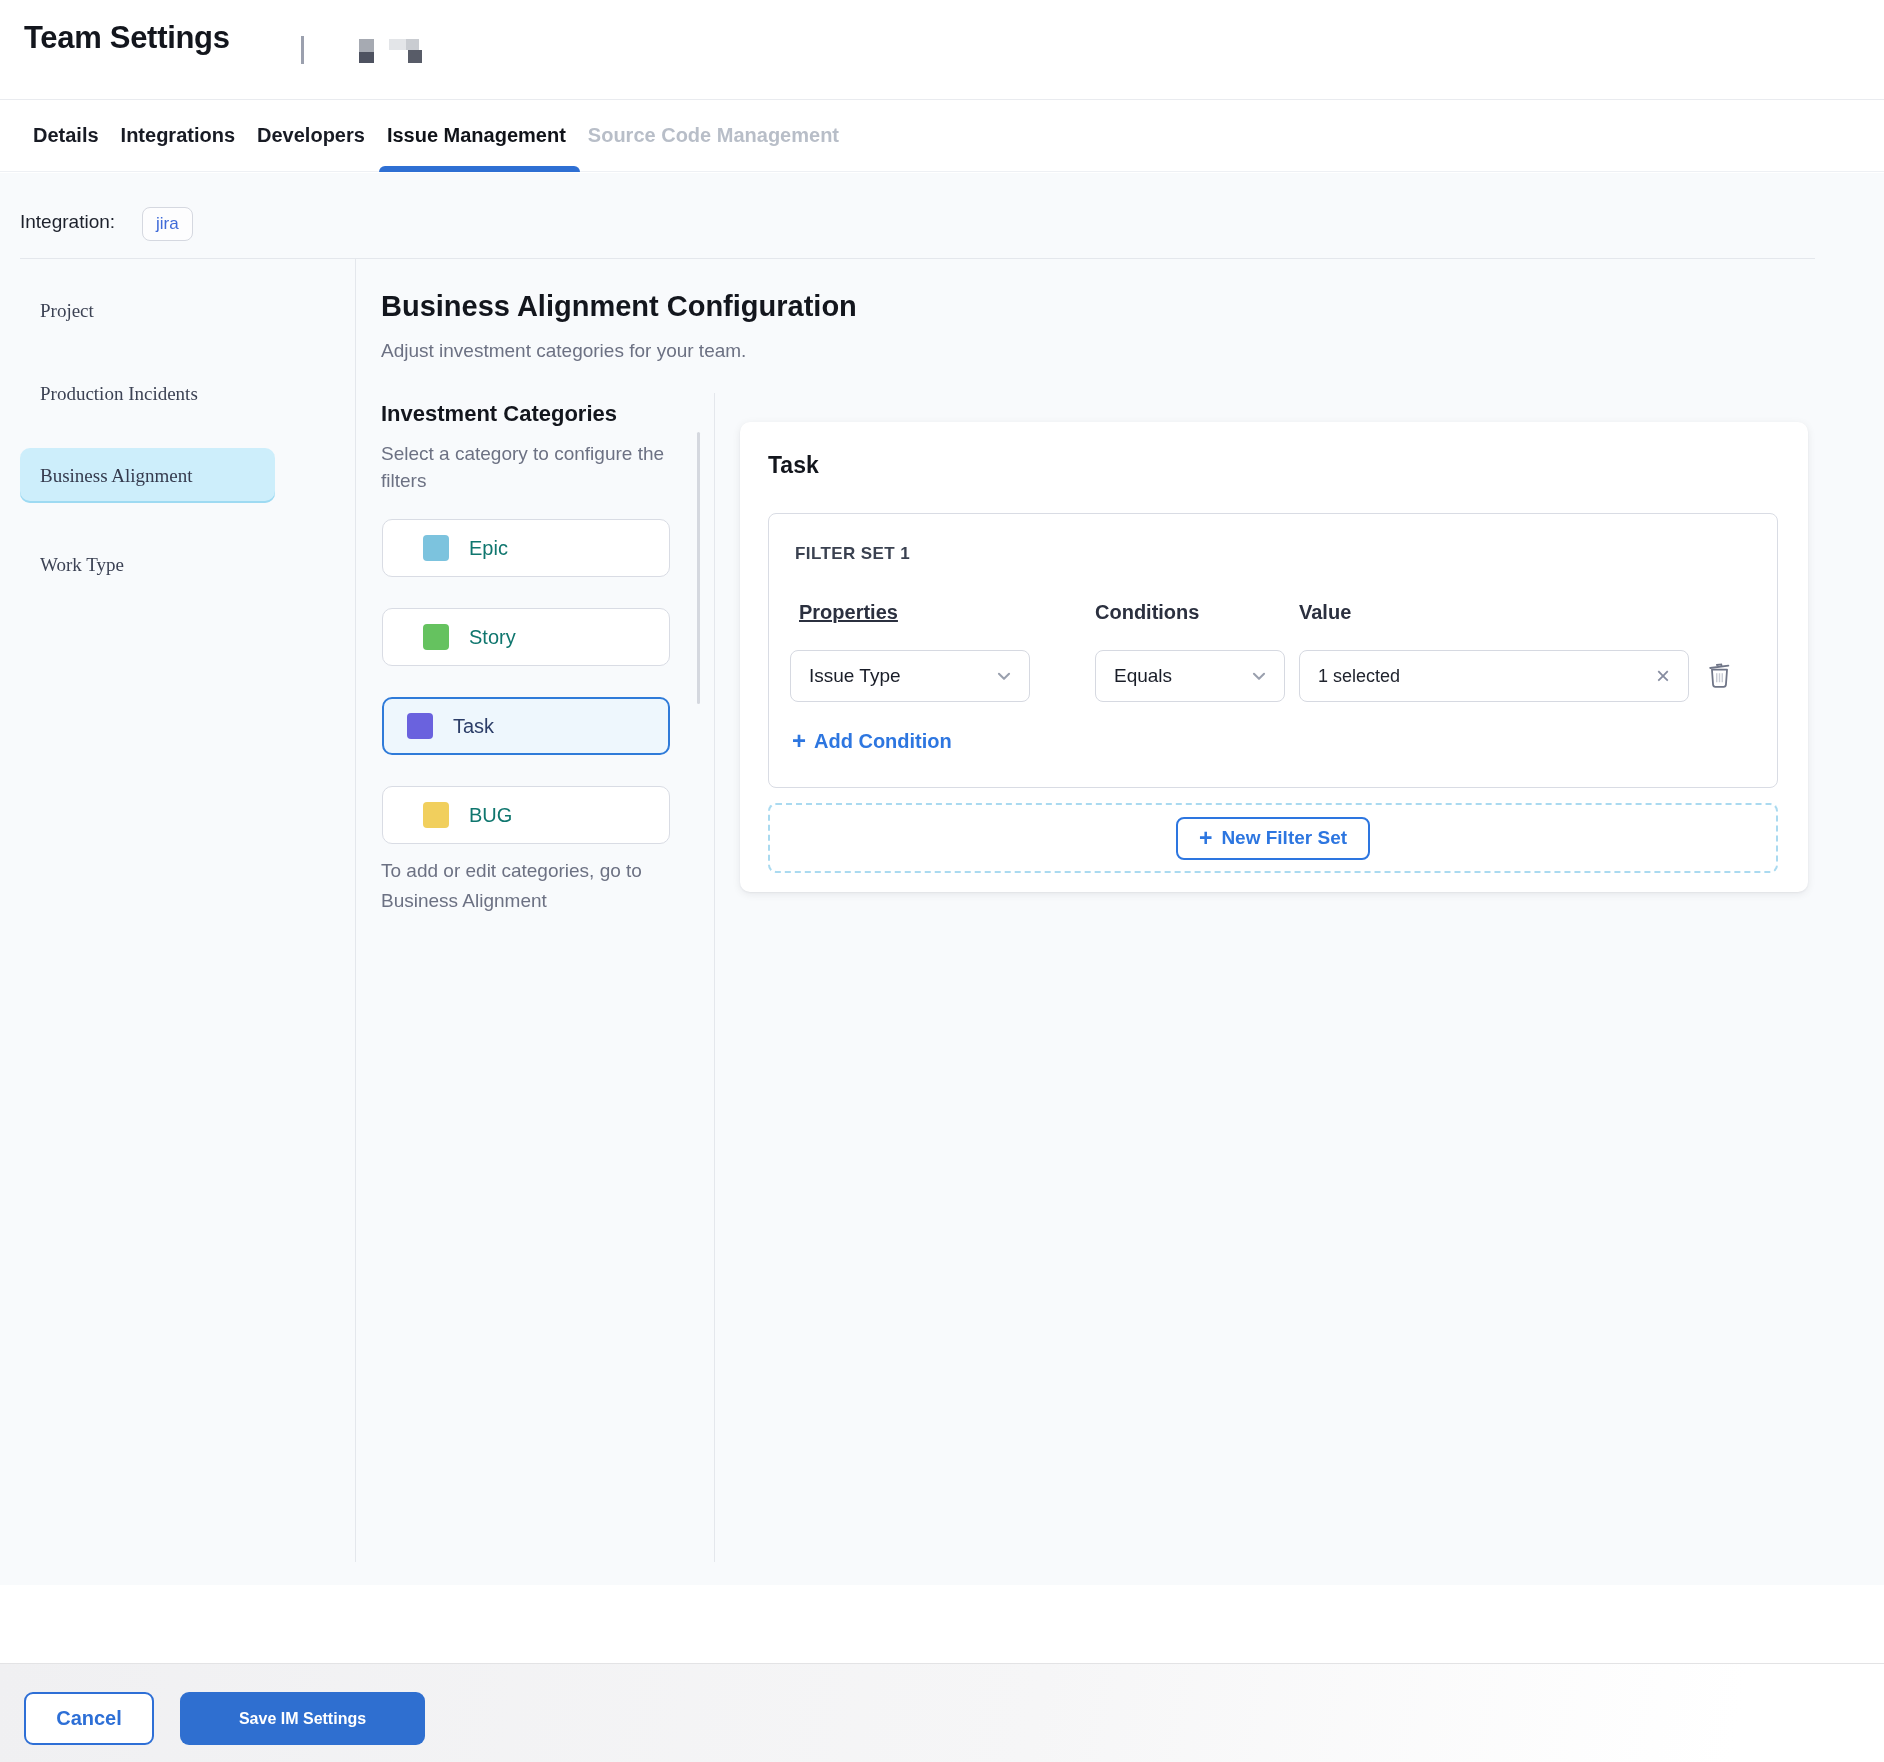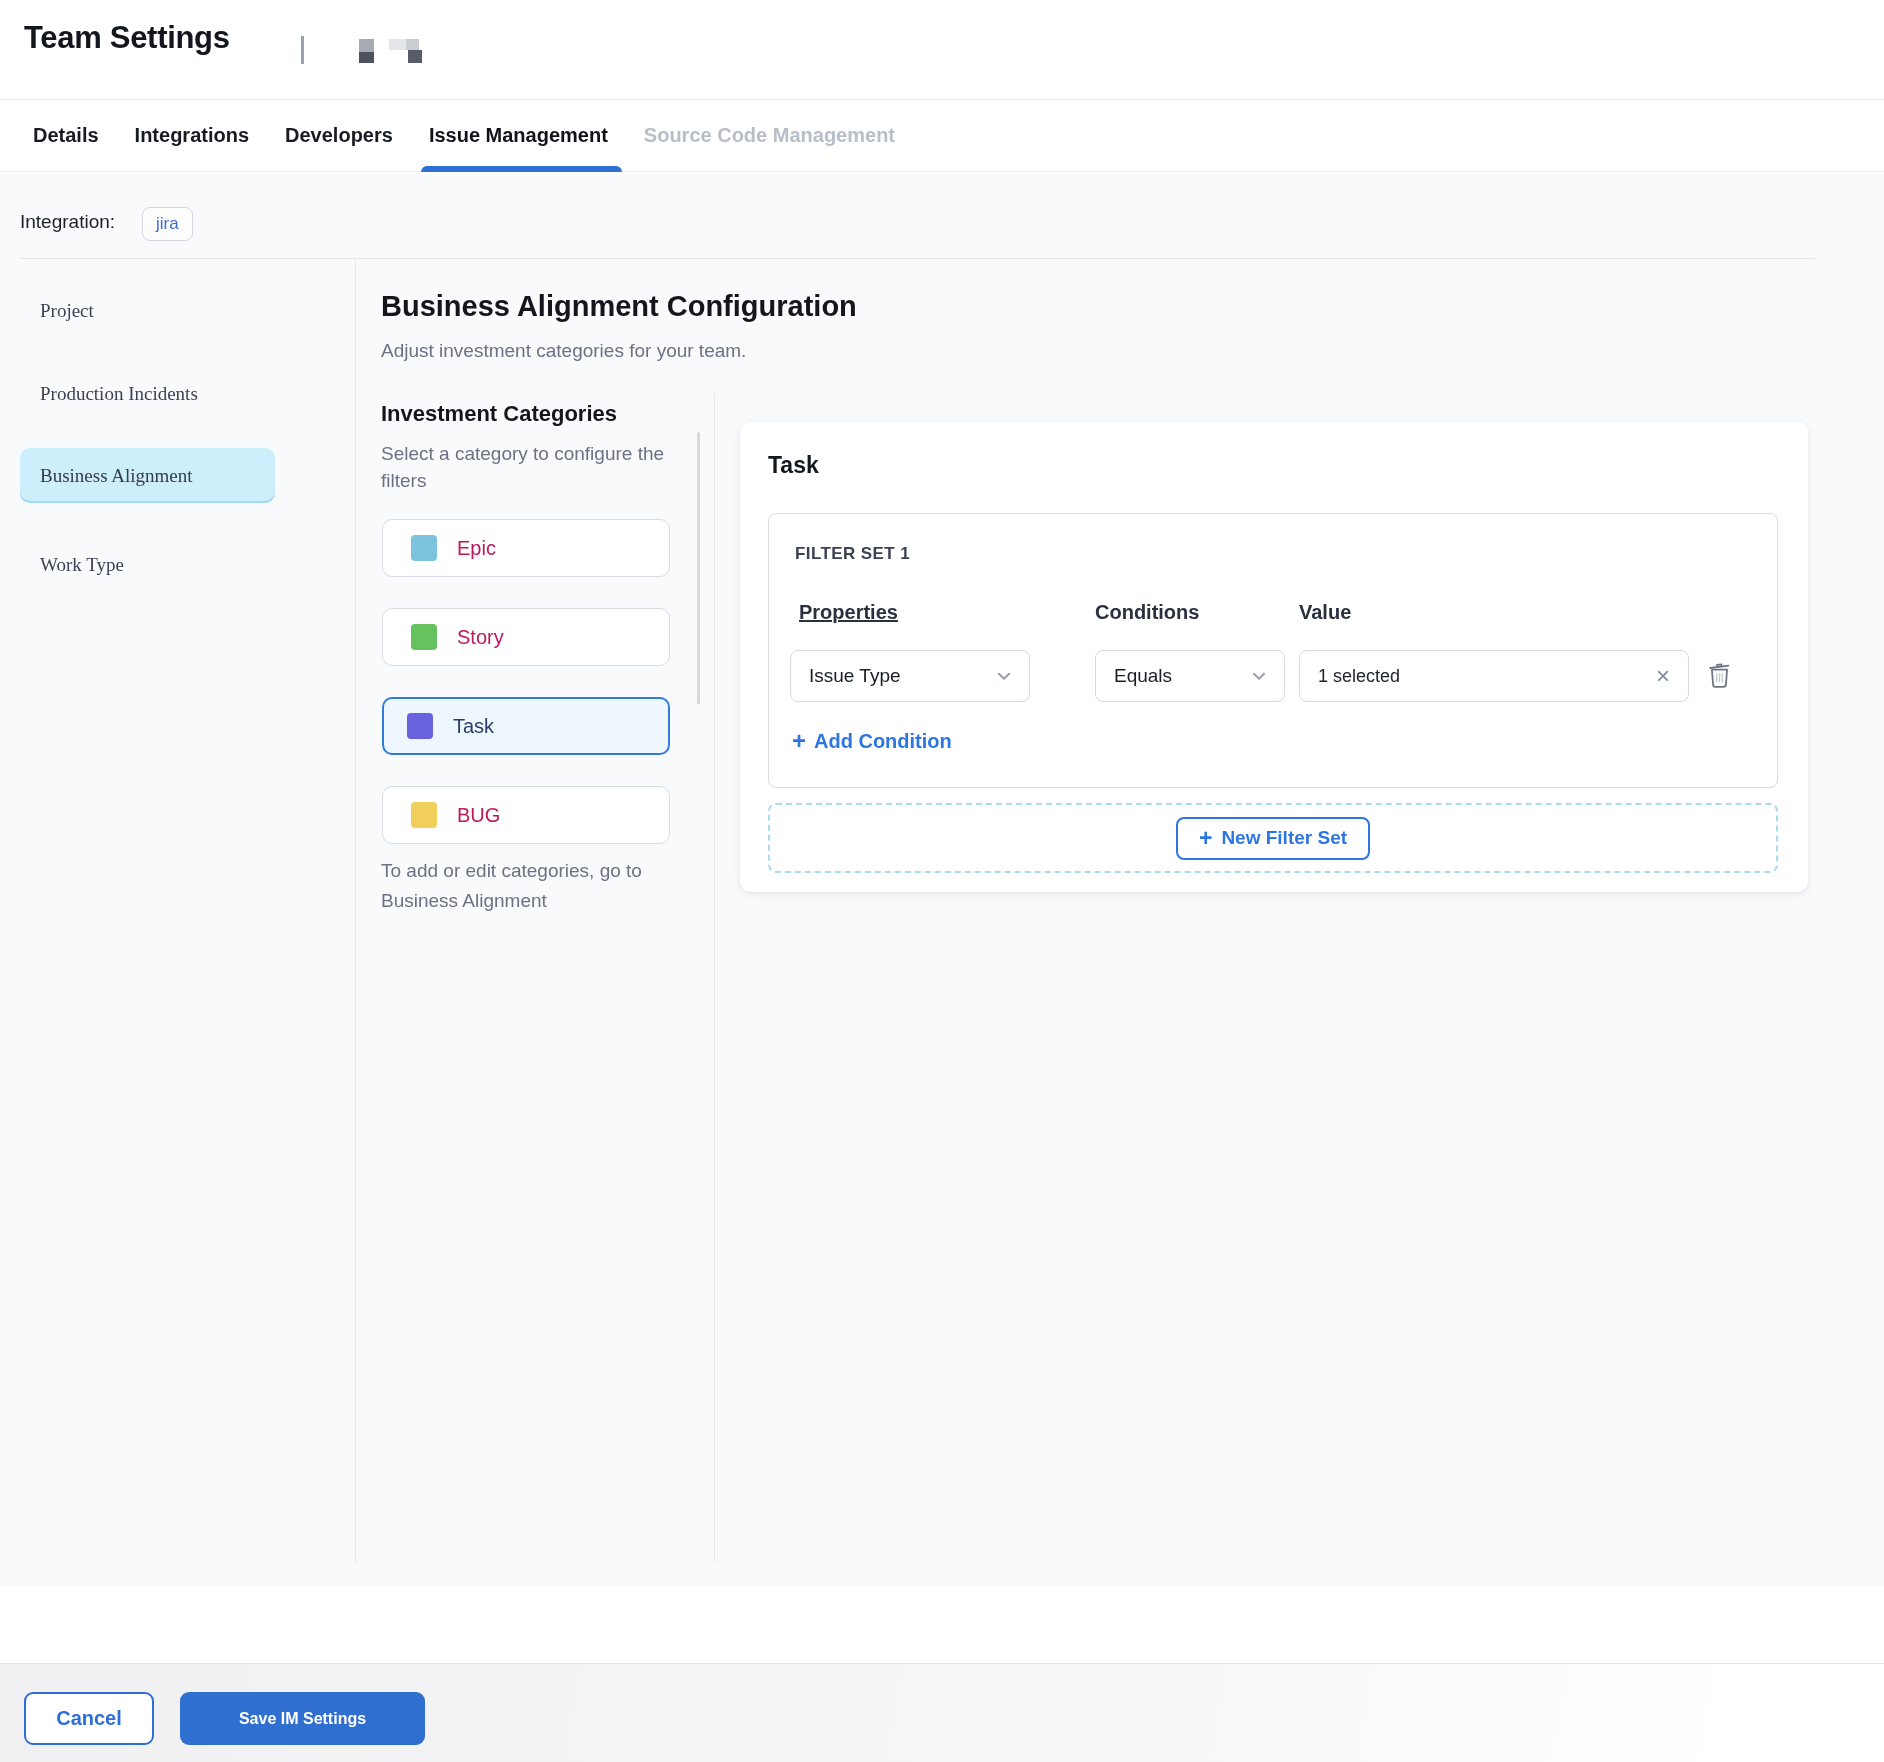--- a/index.html
+++ b/index.html
@@ -15,21 +15,21 @@
   .redacted div { position:absolute; }
   .rx1 { left:2px;  top:2px;  width:15px; height:13px; background:#a6aab2; }
   .rx2 { left:2px;  top:15px; width:15px; height:11px; background:#4e5260; }
   .rx3 { left:32px; top:2px;  width:17px; height:11px; background:#e3e5e8; }
   .rx4 { left:49px; top:2px;  width:13px; height:11px; background:#c9ccd1; }
   .rx5 { left:51px; top:13px; width:14px; height:13px; background:#585c68; }
   
   .tabs {
     position:absolute; top:99px; left:0; right:0; height:73px; background:#fff;
     border-top:1px solid #e9ebef; border-bottom:1px solid #eef0f4;
-    display:flex; align-items:stretch; padding-left:33px; gap:36px;
+    display:flex; align-items:stretch; padding-left:33px; gap:22px;
   }
   .tab { position:relative; display:flex; align-items:center; font-size:20px; font-weight:700; color:#181b24; cursor:pointer; white-space:nowrap; }
   .tab.active { color:#101319; }
   .tab.active::after { content:""; position:absolute; left:-8px; right:-14px; bottom:-1px; height:6px; background:#2e6fd3; border-radius:6px 6px 0 0; }
   .tab.disabled { color:#b8bec8; cursor:default; }
   
   .content-bg { position:absolute; top:173px; left:0; width:100%; height:1412px; background:#f8fafc; }
   .integration-label { position:absolute; left:20px; top:211px; font-size:19px; color:#1d212c; }
   .integration-pill {
     position:absolute; left:142px; top:207px; height:34px; padding:0 13px;
@@ -48,21 +48,21 @@
   .nav-item.selected { background:#cdeefb; color:#353b4e; box-shadow:inset 0 -2px 0 #9edaf2; }
   .nav-0 { top:283px; } .nav-1 { top:366px; } .nav-2 { top:448px; } .nav-3 { top:537px; }
   
   .main-title { position:absolute; left:381px; top:290px; font-size:29px; font-weight:700; color:#13161d; }
   .main-subtitle { position:absolute; left:381px; top:340px; font-size:19px; color:#6c7183; }
   .cat-heading { position:absolute; left:381px; top:401px; font-size:22px; font-weight:700; color:#13161d; }
   .cat-desc { position:absolute; left:381px; top:440px; width:295px; font-size:19px; line-height:27px; color:#6c7183; }
   .cat-card {
     position:absolute; left:382px; width:288px; height:58px; background:#fff;
     border:1px solid #d9dce4; border-radius:10px; display:flex; align-items:center;
-    padding-left:28px; gap:20px; font-size:20px; color:#be185d; cursor:pointer;
+    padding-left:40px; gap:20px; font-size:20px; color:#0f766e; cursor:pointer;
   }
   .cat-card.selected { border:2px solid #2f7bd9; background:#eef7fd; padding-left:23px; gap:20px; color:#2c3e68; }
   .cat-0 { top:519px; } .cat-1 { top:608px; } .cat-2 { top:697px; } .cat-3 { top:786px; }
   .cat-square { width:26px; height:26px; border-radius:4px; flex:0 0 auto; }
   .cat-foot { position:absolute; left:381px; top:856px; width:295px; font-size:19px; line-height:30px; color:#6c7183; }
   
   .panel-card {
     position:absolute; left:740px; top:422px; width:1068px; height:470px; background:#fff;
     border-radius:10px; box-shadow:0 1px 2px rgba(20,24,40,.05), 0 2px 8px rgba(20,24,40,.08);
   }

